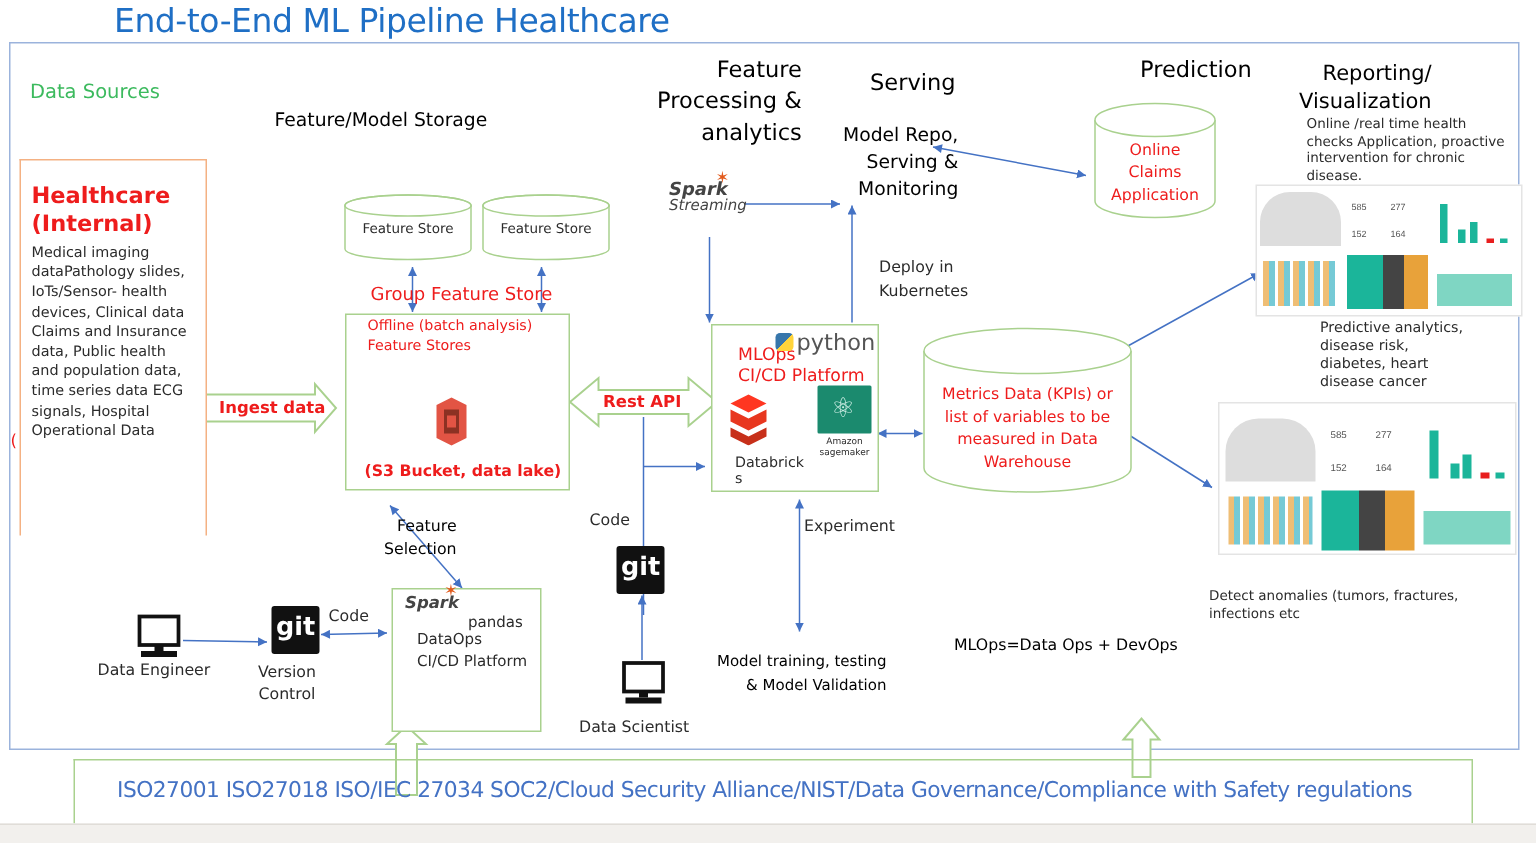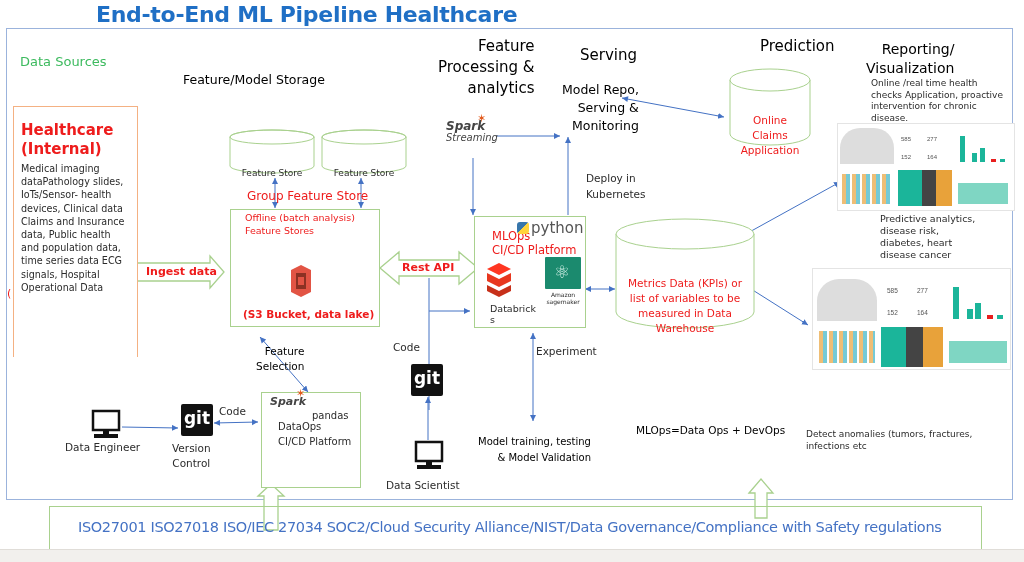--- a/index.html
+++ b/index.html
@@ -1,28 +1,28 @@
 <!DOCTYPE html>
 <html><head>
 <meta charset="utf-8">
 <style>
   html,body{margin:0;padding:0;}
   body{width:1024px;height:562px;position:relative;background:#ffffff;overflow:hidden;font-family:"Liberation Sans",sans-serif;}
   .abs{position:absolute;}
-  .title{left:76px;top:2px;font-size:22px;font-weight:bold;color:#1f6fc5;font-family:"DejaVu Sans",sans-serif;letter-spacing:-0.3px;margin-left:20px;}
+  .title{left:76px;top:2px;font-size:22px;font-weight:normal;color:#1f6fc5;font-family:"DejaVu Sans",sans-serif;letter-spacing:-0.3px;}
   .outer{left:6px;top:28px;width:1005px;height:470px;border:1px solid #9bb3dc;}
   .green-h{color:#000000;font-weight:normal;font-family:"DejaVu Sans",sans-serif;text-align:right;}
   .green-n{color:#3cba5e;font-family:"DejaVu Sans",sans-serif;}
   .red{color:#ee1c1c;font-family:"DejaVu Sans",sans-serif;}
   .dark{color:#2b2b2b;font-family:"DejaVu Sans",sans-serif;}
   .gbox{border:1.5px solid #a9d18e;background:#fff;}
   .obox{border:1.5px solid #f4b183;background:#fff;}
   .cyl{position:absolute;}
   .cyl svg{position:absolute;left:0;top:0;}
-  .cyl .lbl{position:absolute;left:0;width:100%;text-align:center;margin-top:20px;}
+  .cyl .lbl{position:absolute;left:0;width:100%;text-align:center;}
   svg.lines{position:absolute;left:0;top:0;}
   .gitlogo{background:#111;color:#fff;font-weight:bold;font-family:"DejaVu Sans",sans-serif;font-size:17px;text-align:center;border-radius:2px;}
   .dash{position:absolute;background:#fff;border:1px solid #e4e4e4;}
   .footer-bar{left:0;top:549px;width:1024px;height:13px;background:#f2f0ed;border-top:1px solid #e0ddd8;}
 </style>
 </head>
 <body>
 
 <div class="abs title">End-to-End ML Pipeline Healthcare</div>
 <div class="abs outer"></div>
@@ -304,21 +304,21 @@
     <div style="position:absolute;left:20px;bottom:0;width:6px;height:10px;background:#1bb59a;"></div>
     <div style="position:absolute;left:28px;bottom:0;width:6px;height:16px;background:#1bb59a;"></div>
     <div style="position:absolute;left:40px;bottom:0;width:6px;height:4px;background:#e81e1e;"></div>
     <div style="position:absolute;left:50px;bottom:0;width:6px;height:4px;background:#1bb59a;"></div>
   </div>
   <div style="position:absolute;left:6px;top:62px;width:56px;height:32px;background:repeating-linear-gradient(90deg,#e8a23a 0 4px,#3ab3c4 4px 8px,#fff 8px 10px);opacity:.7;"></div>
   <div style="position:absolute;left:68px;top:58px;width:62px;height:40px;background:linear-gradient(90deg,#1bb59a 40%,#444 40% 68%,#e8a23a 68%);"></div>
   <div style="position:absolute;left:136px;top:62px;width:58px;height:32px;background:linear-gradient(180deg,transparent 30%,#7fd6c3 30%);"></div>
 </div>
 
-<div class="abs dark" style="left:806px;top:392px;font-size:9px;line-height:12px;margin-top:36px;">
+<div class="abs dark" style="left:806px;top:392px;font-size:9px;line-height:12px;">
   <div>Detect anomalies (tumors, fractures,</div>
   <div>infections etc</div>
 </div>
 
 <div class="abs" style="left:49px;top:506px;width:931px;height:42px;border:1px solid #a9d18e;border-bottom:none;">
   <div style="position:absolute;left:28px;top:12px;font-size:14.5px;color:#4472c4;font-family:'DejaVu Sans',sans-serif;white-space:nowrap;letter-spacing:-0.35px;">ISO27001 ISO27018 ISO/IEC 27034 SOC2/Cloud Security Alliance/NIST/Data Governance/Compliance with Safety regulations</div>
 </div>
 <div class="abs footer-bar"></div>
 
 </body></html>

